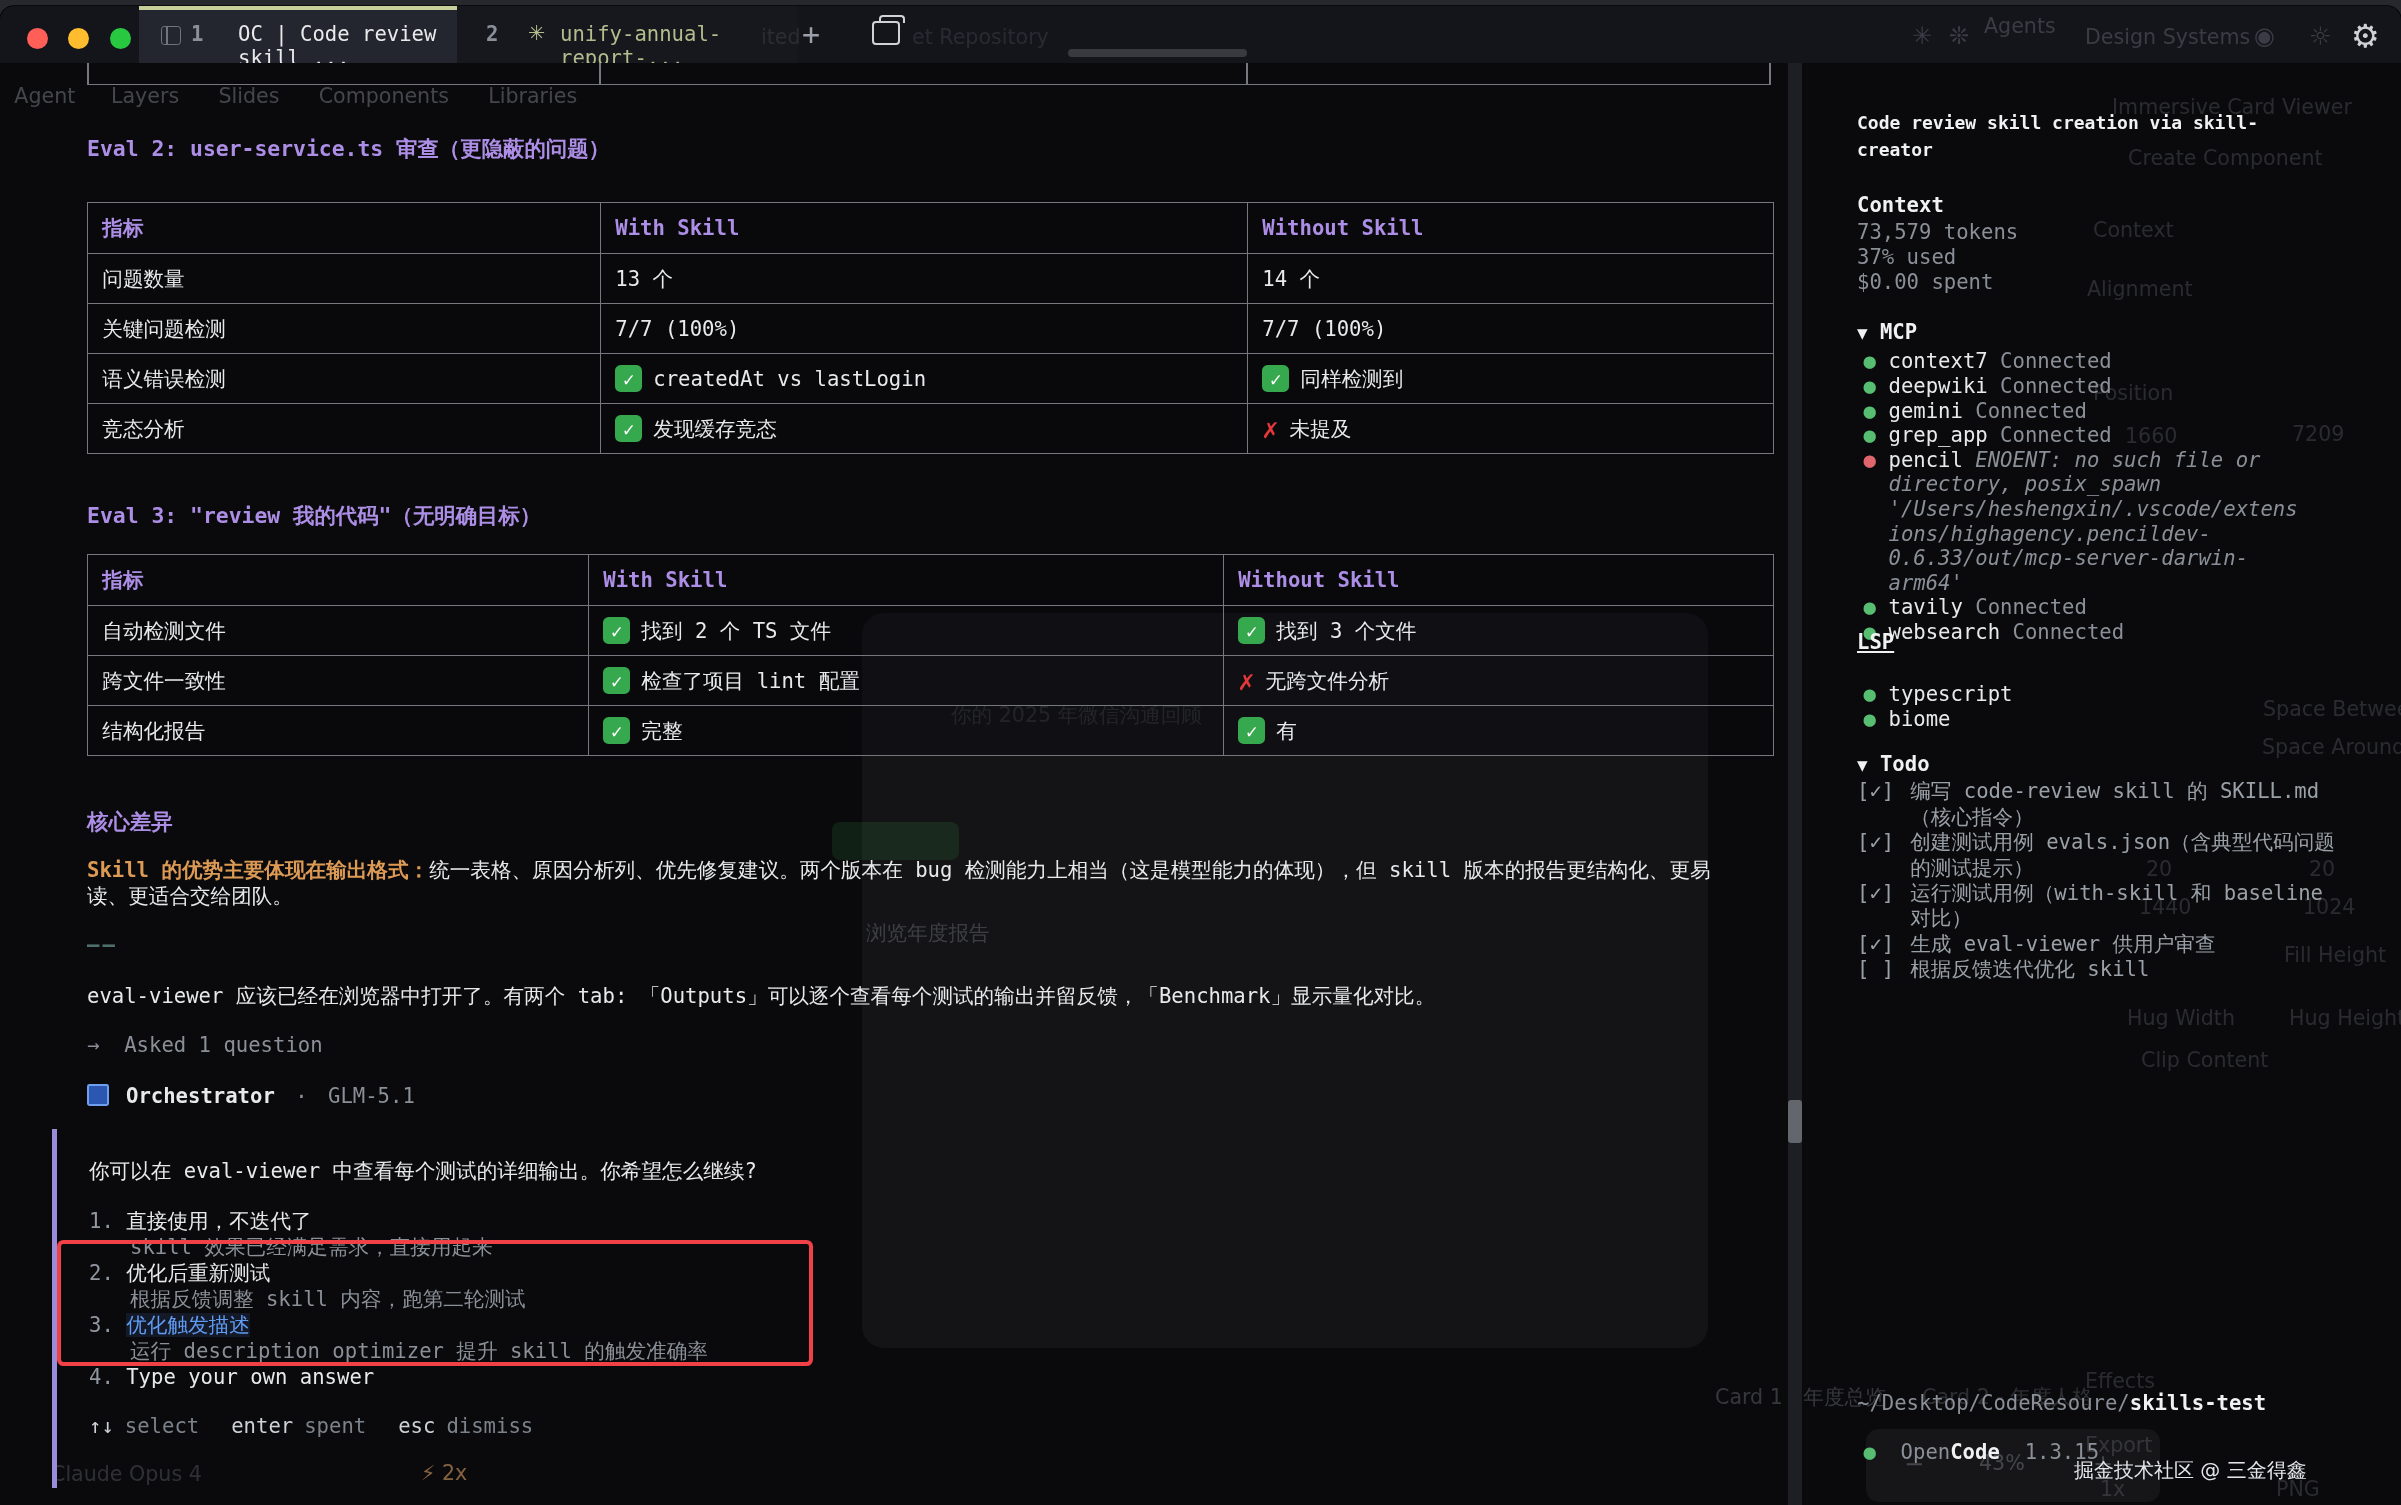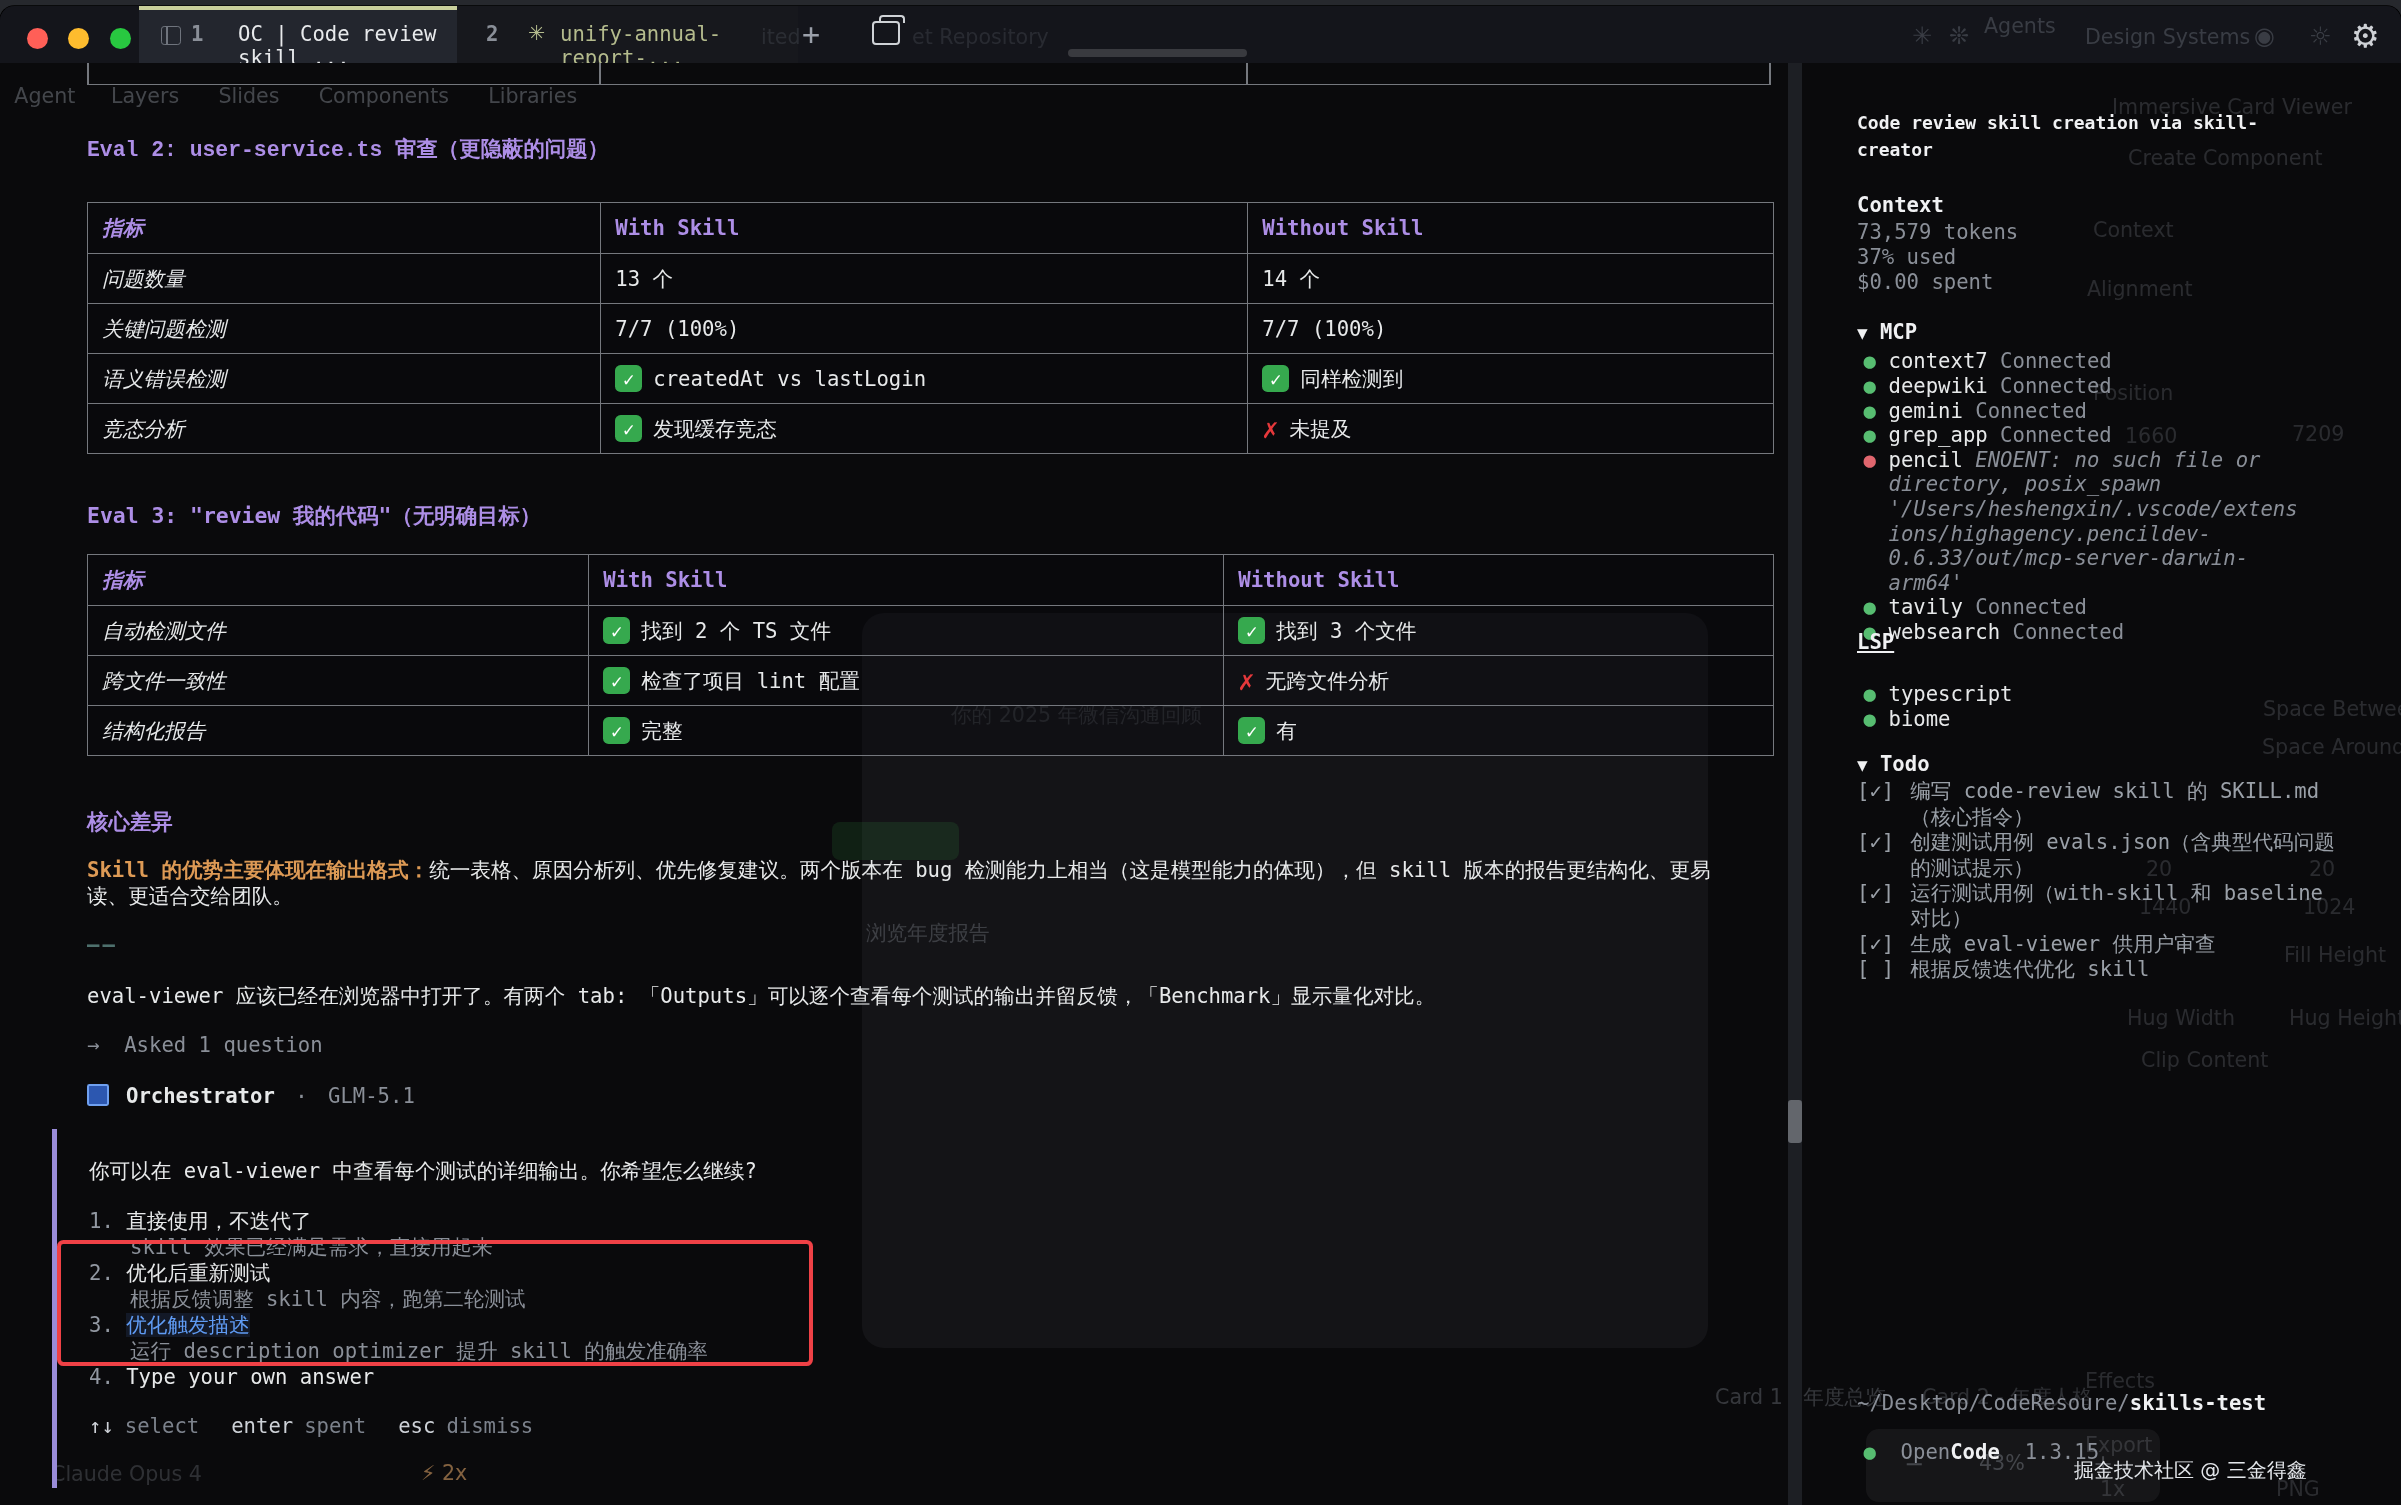--- a/index.html
+++ b/index.html
@@ -20,21 +20,21 @@
   .stackicon{position:absolute;left:872px;top:14.3px;width:24px;height:20.6px;border:2.4px solid #cfd2d6;border-radius:4px;}
   .stackicon::before{content:"";position:absolute;left:4.8px;top:-8px;width:22px;height:6.4px;border:2.4px solid #cfd2d6;border-bottom:none;border-radius:4px 4px 0 0;}
   .plusbtn{position:absolute;left:802px;top:11px;font-size:30px;color:#9ba0aa;font-weight:200;}
   .gearbtn{position:absolute;left:2351px;top:11px;font-size:32px;color:#dfe2e6;opacity:.92;font-family:"DejaVu Sans",sans-serif;}
   .hdr-bleed{position:absolute;color:#585d66;opacity:.55;font-family:"DejaVu Sans",sans-serif;}
   
   .content{position:absolute;left:0;right:0;top:57px;bottom:0;background:#0a0a0c;}
   .heading{font-weight:bold;color:#ad8ee6;font-size:21.4px;}
   .tbl{position:absolute;left:87px;border:1.6px solid #75787e;display:grid;background:rgba(10,10,14,.35);}
   .tbl>div{height:50px;display:flex;align-items:center;padding-left:14.3px;gap:11px;border-top:1.6px solid #75787e;border-left:1.6px solid #75787e;box-sizing:border-box;white-space:nowrap;overflow:hidden;}
-  .tbl>div:nth-child(3n+1){border-left:none;font-style:italic;}
+  .tbl>div:nth-child(3n+1){border-left:none;}
   .tbl>div:nth-child(-n+3){border-top:none;}
   .th{color:#ad8ee6;font-weight:bold;}
   .ckbox{display:inline-flex;width:27px;height:27px;background:#36a94e;border-radius:5.6px;color:#fff;font-size:19px;font-weight:bold;align-items:center;justify-content:center;flex:0 0 auto;}
   .crossmark{color:#e5383b;font-size:27px;font-weight:bold;flex:0 0 auto;line-height:27px;}
   .orange{color:#dd9a55;font-weight:bold;}
   .gray{color:#8a8f98;}
   .white{color:#e7e9ea;}
   .teal{color:#4e706d;font-weight:bold;letter-spacing:3.2px;}
   .para{line-height:26px;}
   .agent-sq{display:inline-block;width:17.5px;height:17.5px;background:#2c57b0;border:2.4px solid #6fa0f0;border-radius:2.4px;vertical-align:-2.4px;margin-right:17.5px;}
@@ -149,21 +149,21 @@
     <span class="bleed" style="left:1979px;top:1388px;opacity:.35;">43%</span>
     <span class="bleed" style="left:2093px;top:1387px;font-size:24px;opacity:.35;">+</span>
 
     <div class="abs" style="left:87px;top:0;width:1684px;height:20.6px;border-bottom:1.6px solid #75787e;">
       <span class="abs" style="left:0;top:0;width:1.6px;height:20.6px;background:#75787e;"></span>
       <span class="abs" style="left:512px;top:0;width:1.6px;height:20.6px;background:#75787e;"></span>
       <span class="abs" style="left:1159px;top:0;width:1.6px;height:20.6px;background:#75787e;"></span>
       <span class="abs" style="left:1682px;top:0;width:1.6px;height:20.6px;background:#75787e;"></span>
     </div>
 
-    <div class="abs heading" style="left:87px;top:71px;font-family:Liberation Mono, monospace;">Eval 2: user-service.ts 审查（更隐蔽的问题）</div>
+    <div class="abs heading" style="left:87px;top:71px;">Eval 2: user-service.ts 审查（更隐蔽的问题）</div>
     <div class="tbl" style="top:139px;grid-template-columns:512px 647px 526px;">
       <div class="th">指标</div>
       <div class="th">With Skill</div>
       <div class="th">Without Skill</div>
 
       <div>问题数量</div>
       <div>
           <span>13 个</span>
         </div>
       <div>

